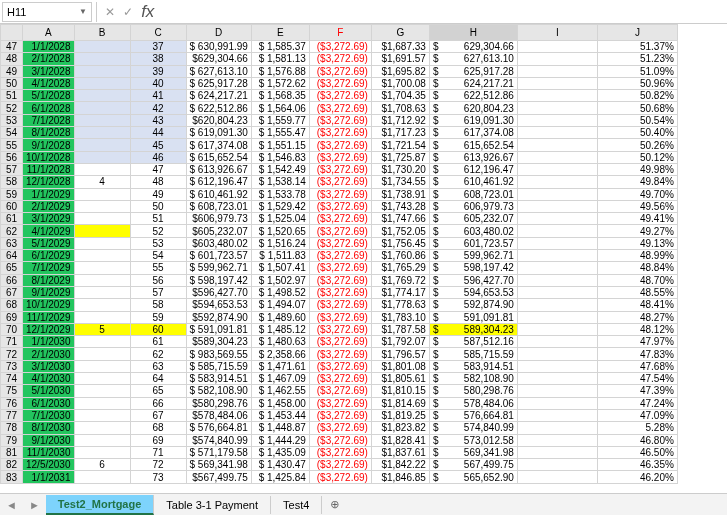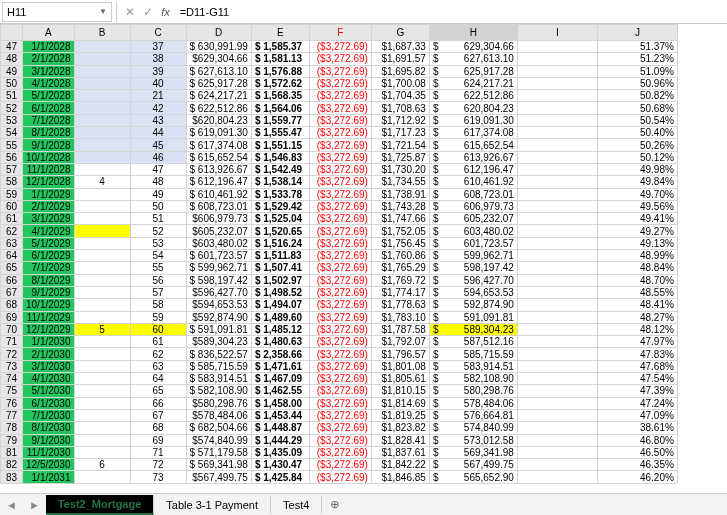--- a/index.html
+++ b/index.html
@@ -1,69 +1,68 @@
 <!DOCTYPE html>
 <html><head>
 <meta charset="utf-8">
 <style>
 * { box-sizing: border-box; margin: 0; padding: 0; font-family: Arial, sans-serif; }
 body { width: 727px; height: 515px; overflow: hidden; background: #fff; display: flex; flex-direction: column; font-size: 11px; }
 
 .formula-bar { height: 24px; border-bottom: 1px solid #ccc; display: flex; align-items: center; background: #fff; }
-.name-box { width: 110px; height: 20px; border: 1px solid #ccc; margin-left: 2px; padding: 0 4px; display: flex; align-items: center; justify-content: space-between; font-size: 11px; }
+.name-box { width: 90px; height: 20px; border: 1px solid #ccc; margin-left: 2px; padding: 0 4px; display: flex; align-items: center; justify-content: space-between; font-size: 11px; }
 .nb-drop { font-size: 8px; color: #666; }
 .fx-sep { width: 1px; height: 20px; background: #ccc; margin: 0 4px; }
 .fx-btn { padding: 0 4px; color: #999; font-size: 12px; }
-.fx-label { font-style: italic; font-size: 11px; padding: 0 4px; color: #555; }
+.fx-label { font-style: italic; font-size: 17px; padding: 0 4px; color: #555; }
 .fx-input { flex: 1; height: 20px; border: none; padding: 0 6px; font-size: 11px; outline: none; }
 
 .grid-wrap { flex: 1; overflow: hidden; position: relative; }
 .grid { border-collapse: collapse; table-layout: fixed; }
 .grid th, .grid td { border: 1px solid #d4d4d4; padding: 0 3px; height: 12.3px; font-size: 10px; white-space: nowrap; overflow: hidden; }
 .grid th { background: #e6e6e6; font-weight: normal; text-align: center; }
 th.corner { background: #e6e6e6; width: 22px; }
 th.col-h { height: 16px; }
 th.row-h { background: #e6e6e6; text-align: center; width: 22px; font-size: 10px; }
 
 .c-A { width: 50px; text-align: right; background: #22c55e; }
 .c-B { width: 56px; text-align: center; }
 .c-C { width: 56px; text-align: center; }
 .c-D { width: 62px; text-align: right; }
-.c-E { width: 58px; text-align: left; font-weight: bold; }
+.c-E { width: 58px; text-align: right; }
 .c-F { width: 62px; text-align: right; color: #ff0000; }
 .c-G { width: 58px; text-align: right; }
 .c-H { width: 88px; text-align: right; }
 .c-I { width: 80px; }
 .c-J { width: 80px; text-align: right; }
 
 .sel-blue { background: #d9e1f2 !important; }
 .sel-yellow { background: #ffff00 !important; }
 .hdr-H { background: #d2d2d2 !important; }
 .h-cell { position: relative; }
 .h-dollar { position: absolute; left: 3px; }
 
 .tabs { height: 22px; border-top: 1px solid #ccc; display: flex; align-items: center; background: #f3f3f3; font-size: 11px; }
 .tab-nav { padding: 0 6px; color: #888; }
 .tab { padding: 3px 12px; border-right: 1px solid #ccc; background: #f3f3f3; cursor: pointer; }
-.tab.active { background: #000000; color: #217346; font-weight: bold; border-bottom: 2px solid #217346; }
+.tab.active { background: #7dd3fc; color: #217346; font-weight: bold; border-bottom: 2px solid #217346; }
 .tab-add { padding: 0 8px; color: #666; }
 </style>
 </head>
 <body>
 
 <div class="formula-bar">
   <div class="name-box">
     <span>H11</span>
     <span class="nb-drop">▼</span>
   </div>
   <div class="fx-sep"></div>
   <span class="fx-btn">✕</span>
   <span class="fx-btn">✓</span>
   <span class="fx-label">fx</span>
-  <input class="fx-input" value="=D11-G11" style="">
 </div>
 
 <div class="grid-wrap">
 <table class="grid" id="grid">
       <tbody>
         <tr>
           <th class="corner"></th>
           <th class="col-h c-A">A</th>
           <th class="col-h c-B">B</th>
           <th class="col-h c-C">C</th>
@@ -124,21 +123,21 @@
           <td class="c-F">($3,272.69)</td>
           <td class="c-G">$1,700.08</td>
           <td class="c-H h-cell "><span class="h-dollar">$</span>624,217.21</td>
           <td class="c-I"></td>
           <td class="c-J">50.96%</td>
         </tr>
         <tr>
           <th class="row-h">51</th>
           <td class="c-A">5/1/2028</td>
           <td class="c-B sel-blue "></td>
-          <td class="c-C sel-blue ">21</td>
+          <td class="c-C sel-blue ">41</td>
           <td class="c-D">$  624,217.21</td>
           <td class="c-E">$   1,568.35</td>
           <td class="c-F">($3,272.69)</td>
           <td class="c-G">$1,704.35</td>
           <td class="c-H h-cell "><span class="h-dollar">$</span>622,512.86</td>
           <td class="c-I"></td>
           <td class="c-J">50.82%</td>
         </tr>
         <tr>
           <th class="row-h">52</th>
@@ -398,21 +397,21 @@
           <td class="c-G">$1,792.07</td>
           <td class="c-H h-cell "><span class="h-dollar">$</span>587,512.16</td>
           <td class="c-I"></td>
           <td class="c-J">47.97%</td>
         </tr>
         <tr>
           <th class="row-h">72</th>
           <td class="c-A">2/1/2030</td>
           <td class="c-B  "></td>
           <td class="c-C  ">62</td>
-          <td class="c-D">$ 836,522.57</td>
+          <td class="c-D">$ 983,569.55</td>
           <td class="c-E">$    2,358.66</td>
           <td class="c-F">($3,272.69)</td>
           <td class="c-G">$1,796.57</td>
           <td class="c-H h-cell "><span class="h-dollar">$</span>585,715.59</td>
           <td class="c-I"></td>
           <td class="c-J">47.83%</td>
         </tr>
         <tr>
           <th class="row-h">73</th>
           <td class="c-A">3/1/2030</td>
@@ -476,27 +475,27 @@
           <td class="c-G">$1,819.25</td>
           <td class="c-H h-cell "><span class="h-dollar">$</span>576,664.81</td>
           <td class="c-I"></td>
           <td class="c-J">47.09%</td>
         </tr>
         <tr>
           <th class="row-h">78</th>
           <td class="c-A">8/1/2030</td>
           <td class="c-B  "></td>
           <td class="c-C  ">68</td>
-          <td class="c-D">$ 682,504.66</td>
+          <td class="c-D">$ 576,664.81</td>
           <td class="c-E">$   1,448.87</td>
           <td class="c-F">($3,272.69)</td>
           <td class="c-G">$1,823.82</td>
           <td class="c-H h-cell "><span class="h-dollar">$</span>574,840.99</td>
           <td class="c-I"></td>
-          <td class="c-J">38.61%</td>
+          <td class="c-J">5.28%</td>
         </tr>
         <tr>
           <th class="row-h">79</th>
           <td class="c-A">9/1/2030</td>
           <td class="c-B  "></td>
           <td class="c-C  ">69</td>
           <td class="c-D">$574,840.99</td>
           <td class="c-E">$   1,444.29</td>
           <td class="c-F">($3,272.69)</td>
           <td class="c-G">$1,828.41</td>

